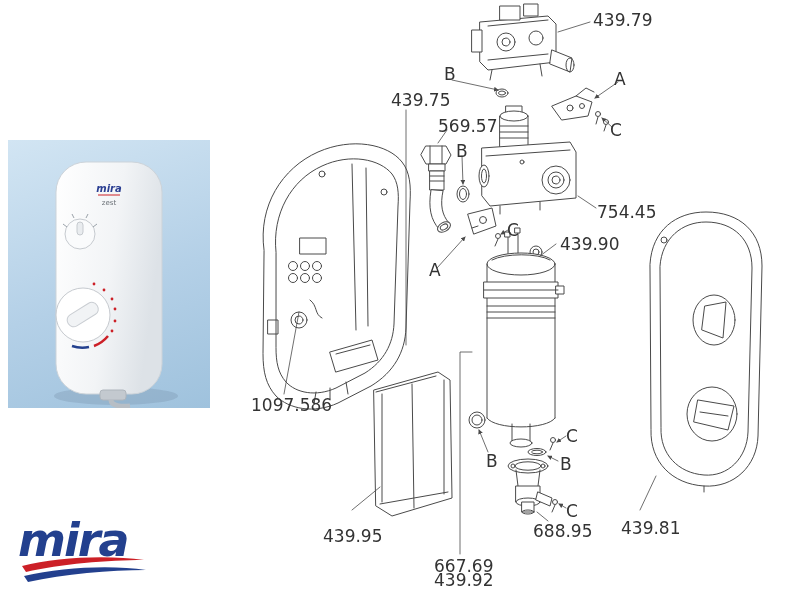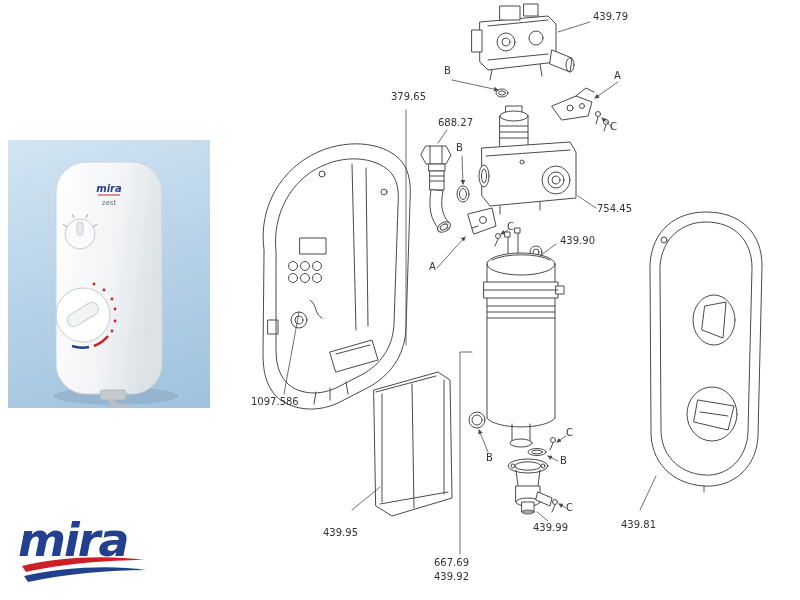--- a/index.html
+++ b/index.html
@@ -1,21 +1,21 @@
 <!DOCTYPE html>
 <html><head>
 <meta charset="utf-8">
 <style>
   html,body{margin:0;padding:0;background:#fff;}
   .canvas{position:relative;width:800px;height:600px;background:#ffffff;overflow:hidden;
           font-family:"DejaVu Sans","Liberation Sans",sans-serif;}
   .photo{position:absolute;left:8px;top:140px;width:202px;height:268px;
          background:linear-gradient(160deg,#d2e5f3 0%,#b4d0e7 55%,#9fc2dd 100%);}
   .diagram{position:absolute;left:0;top:0;}
-  .lbl{position:absolute;font-size:10px;color:#333;white-space:nowrap;line-height:1;}
+  .lbl{position:absolute;font-size:17px;color:#333;white-space:nowrap;line-height:1;}
   .logo{position:absolute;left:16px;top:510px;width:150px;height:84px;}
 </style>
 </head>
 <body>
 
 <div class="canvas">
 
   <div class="photo">
     <svg width="202" height="268" viewBox="0 0 202 268">
       <defs>
@@ -239,35 +239,35 @@
         <path d="M640,510 L656,476"></path>
         <path d="M460,554 L460,352 L472,352"></path>
       </g>
     </g>
   </svg>
 
   <div>
     <span class="lbl" style="left:593px;top:12px">439.79</span>
     <span class="lbl" style="left:444px;top:66px">B</span>
     <span class="lbl" style="left:614px;top:71px">A</span>
-    <span class="lbl" style="left:391px;top:92px">379.65</span>
-    <span class="lbl" style="left:438px;top:118px">688.27</span>
+    <span class="lbl" style="left:391px;top:92px">439.75</span>
+    <span class="lbl" style="left:438px;top:118px">569.57</span>
     <span class="lbl" style="left:610px;top:122px">C</span>
     <span class="lbl" style="left:456px;top:143px">B</span>
     <span class="lbl" style="left:597px;top:204px">754.45</span>
     <span class="lbl" style="left:507px;top:222px">C</span>
     <span class="lbl" style="left:560px;top:236px">439.90</span>
     <span class="lbl" style="left:429px;top:262px">A</span>
     <span class="lbl" style="left:251px;top:397px">1097.586</span>
     <span class="lbl" style="left:566px;top:428px">C</span>
     <span class="lbl" style="left:486px;top:453px">B</span>
     <span class="lbl" style="left:560px;top:456px">B</span>
     <span class="lbl" style="left:323px;top:528px">439.95</span>
     <span class="lbl" style="left:566px;top:503px">C</span>
-    <span class="lbl" style="left:533px;top:523px">439.99</span>
+    <span class="lbl" style="left:533px;top:523px">688.95</span>
     <span class="lbl" style="left:621px;top:520px">439.81</span>
     <span class="lbl" style="left:434px;top:558px">667.69</span>
     <span class="lbl" style="left:434px;top:572px">439.92</span>
   </div>
 
   <div class="logo">
     <svg width="150" height="84" viewBox="0 0 150 84">
       <text x="2" y="46" font-size="46" font-weight="bold" font-style="italic" fill="#23408e" letter-spacing="-2">mira</text>
       <path d="M6,56 C40,47 92,45 128,50 C92,50 44,54 10,62 Z" fill="#cc2027" stroke="none"></path>
       <path d="M8,66 C46,57 96,55 130,60 C94,60 48,64 12,72 Z" fill="#23408e" stroke="none"></path>

